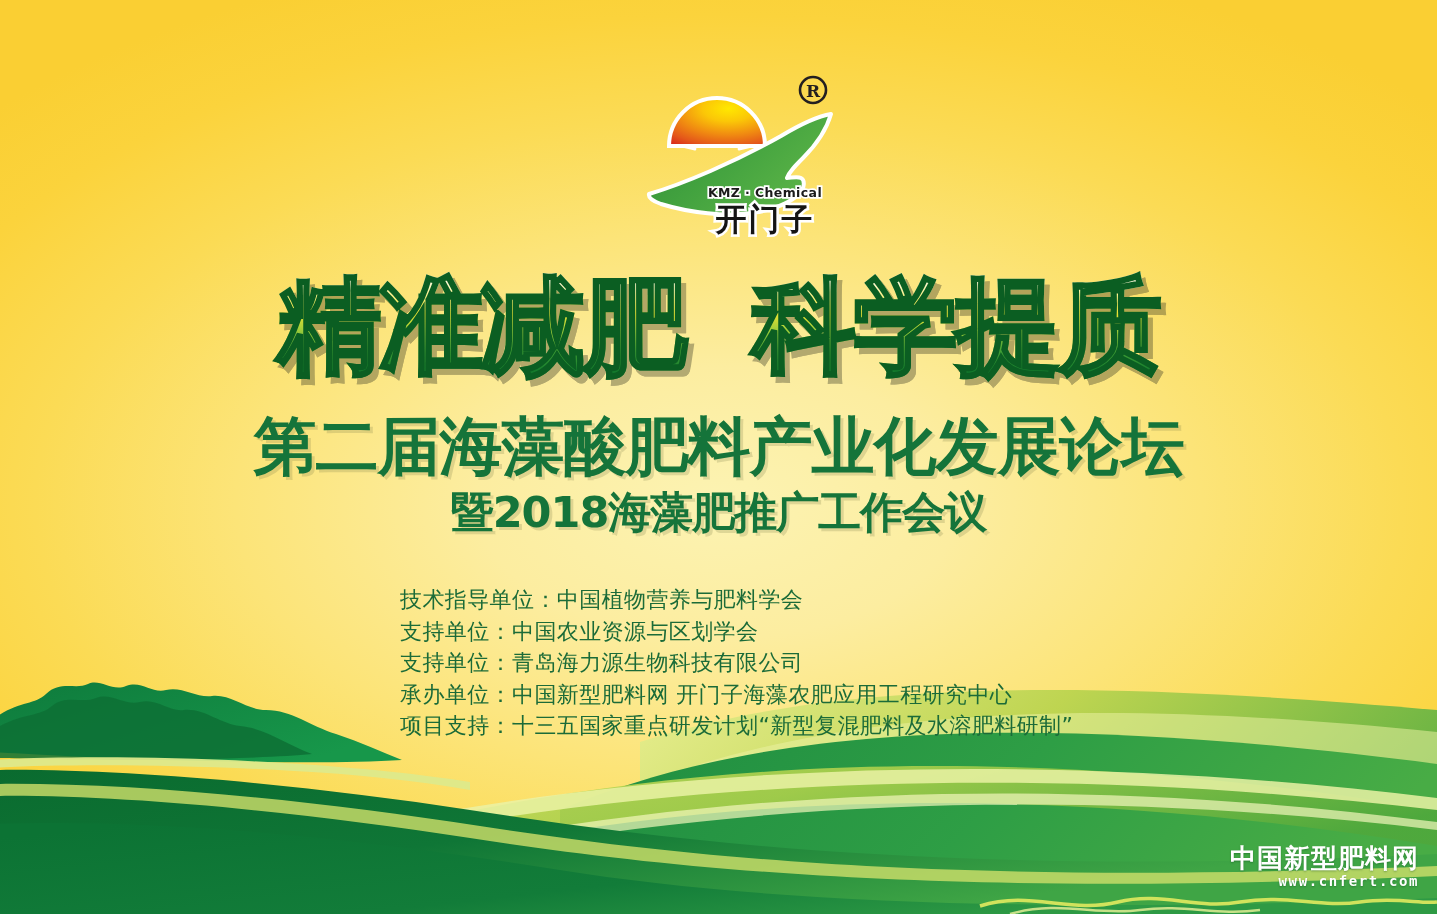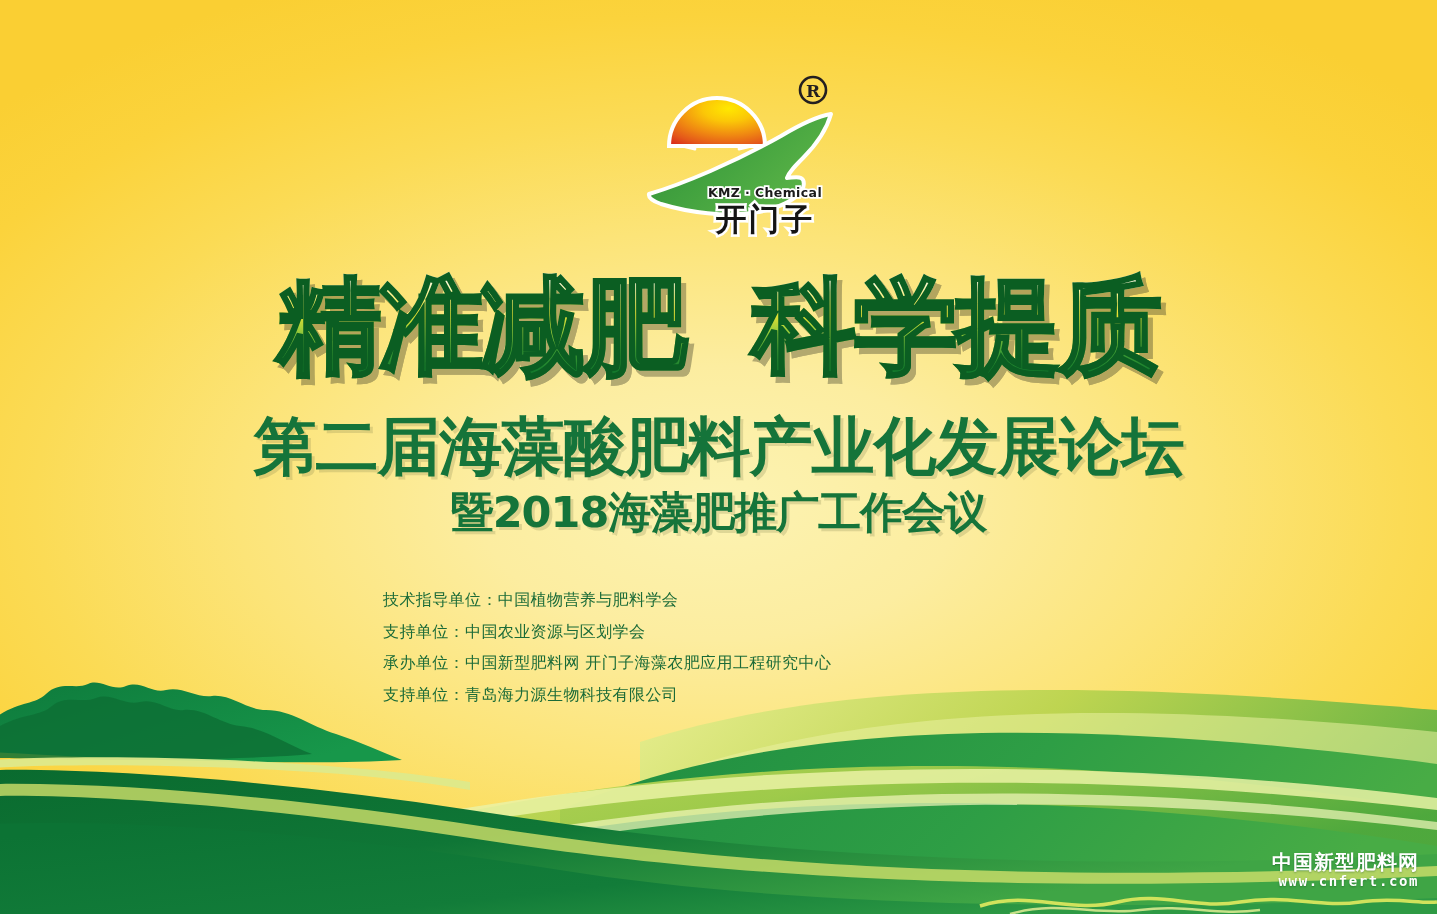--- a/index.html
+++ b/index.html
@@ -79,23 +79,23 @@
     color:#15743A;
     letter-spacing:-1px;
     text-shadow:3px 3px 0 rgba(120,120,70,.22);
   }
   #sub1{ top:404px; font-size:63px; }
   #sub2{ top:484px; font-size:43px; }
 
   
   .info{
     position:absolute;
-    left:383px; top:584px;
+    left:400px; top:584px;
     font-family:"DejaVu Sans","Liberation Sans",sans-serif;
-    font-size:16px;
+    font-size:22px;
     line-height:31.5px;
     color:#1B6B38;
     letter-spacing:.4px;
     white-space:nowrap;
   }
   .info .ln{display:block;}
 
   
   .scenery{
     position:absolute;
@@ -108,21 +108,21 @@
   .watermark{
     position:absolute;
     right:18px; bottom:24px;
     text-align:right;
     color:#FFFFFF;
     text-shadow:0 1px 2px rgba(0,60,20,.35);
   }
   .watermark .wm-cn{
     font-family:"DejaVu Sans","Liberation Sans",sans-serif;
     font-weight:bold;
-    font-size:20px;
+    font-size:26px;
     letter-spacing:1px;
     line-height:1.1;
     display:block;
   }
   .watermark .wm-url{
     font-family:"DejaVu Sans Mono","Liberation Mono",monospace;
     font-weight:bold;
     font-size:14px;
     letter-spacing:1.6px;
     line-height:1.25;
@@ -298,22 +298,23 @@
     <span class="gap"></span>
     <span class="hl">科学提质</span>
   </div>
 
   <div class="sub" id="sub1">第二届海藻酸肥料产业化发展论坛</div>
   <div class="sub" id="sub2">暨2018海藻肥推广工作会议</div>
 
   <div class="info">
     <span class="ln">技术指导单位：中国植物营养与肥料学会</span>
     <span class="ln">支持单位：中国农业资源与区划学会</span>
+    <span class="ln">支持单位：青岛海力源生物科技有限公司</span>
     <span class="ln">承办单位：中国新型肥料网   开门子海藻农肥应用工程研究中心</span>
-    <span class="ln">支持单位：青岛海力源生物科技有限公司</span>
+    <span class="ln">项目支持：十三五国家重点研发计划“新型复混肥料及水溶肥料研制”</span>
   </div>
 
   <div class="watermark">
     <span class="wm-cn">中国新型肥料网</span>
     <span class="wm-url">www.cnfert.com</span>
   </div>
 
 </div>
 
 </body></html>

